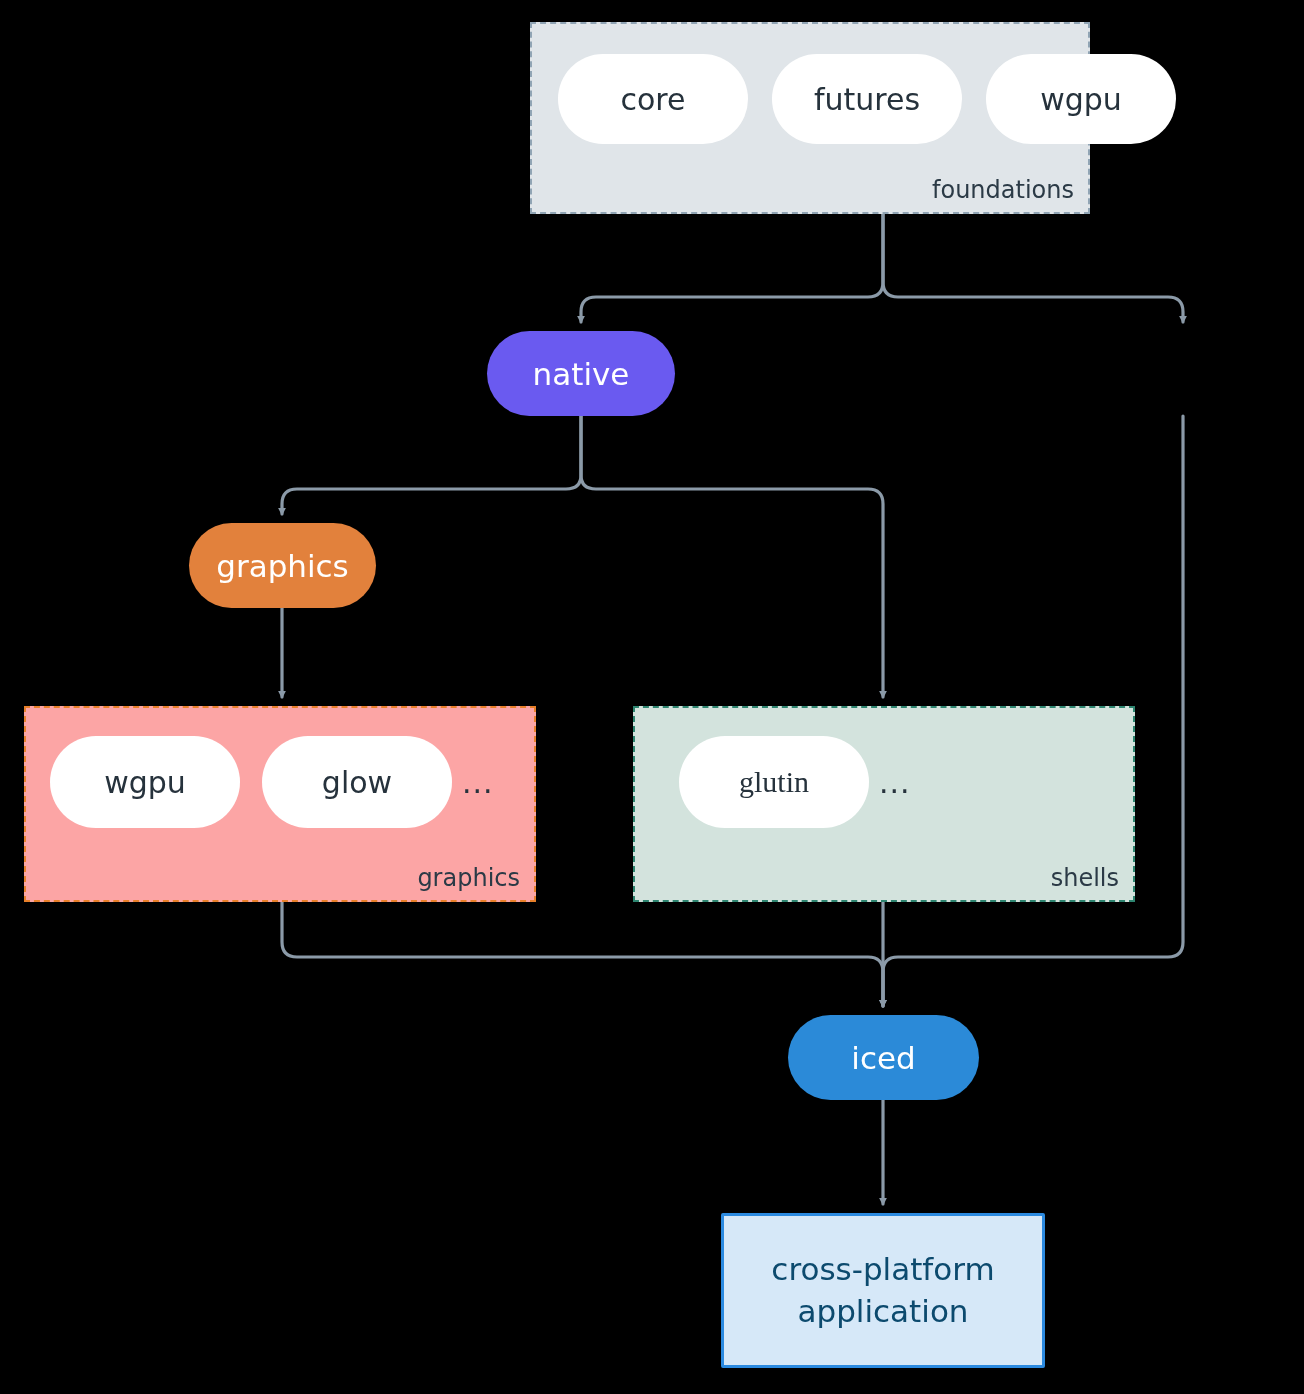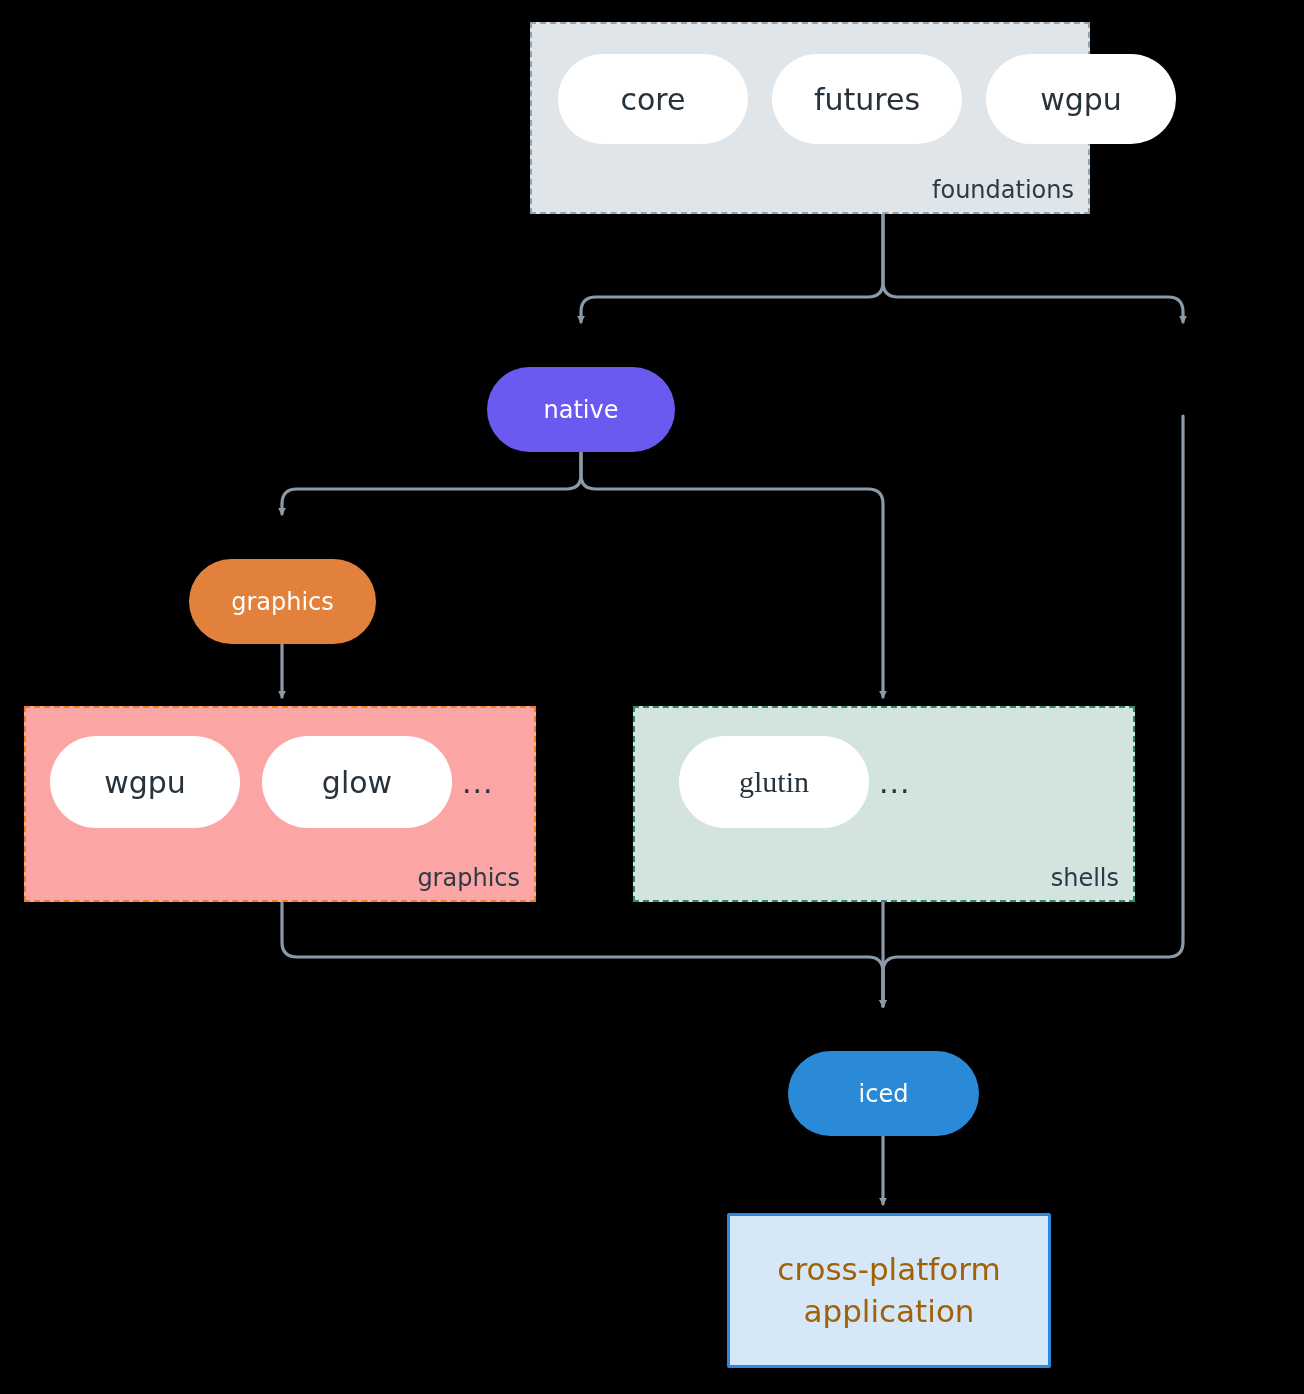--- a/index.html
+++ b/index.html
@@ -64,30 +64,28 @@
   .ellipsis {
     color: #26323c;
     font-size: 30px;
     letter-spacing: 1px;
     margin-left: 10px;
   }
   
   .stadium {
     border-radius: 999px;
     color: #ffffff;
-    font-size: 24px;
-    margin-top: 36px;
+    font-size: 31px;
   }
   
   .rect {
     border-radius: 2px;
     font-size: 31px;
     line-height: 1.35;
-    color: #a16207;
-    margin-left: 6px;
+    color: #0c4a6e;
   }
 </style>
 </head>
 <body>
 
 <div id="stage">
 
   <svg id="edges" viewBox="0 0 1304 1394">
     <defs>
       <marker id="arrow" markerWidth="10" markerHeight="10" refX="6.2" refY="4" orient="auto" markerUnits="userSpaceOnUse">

